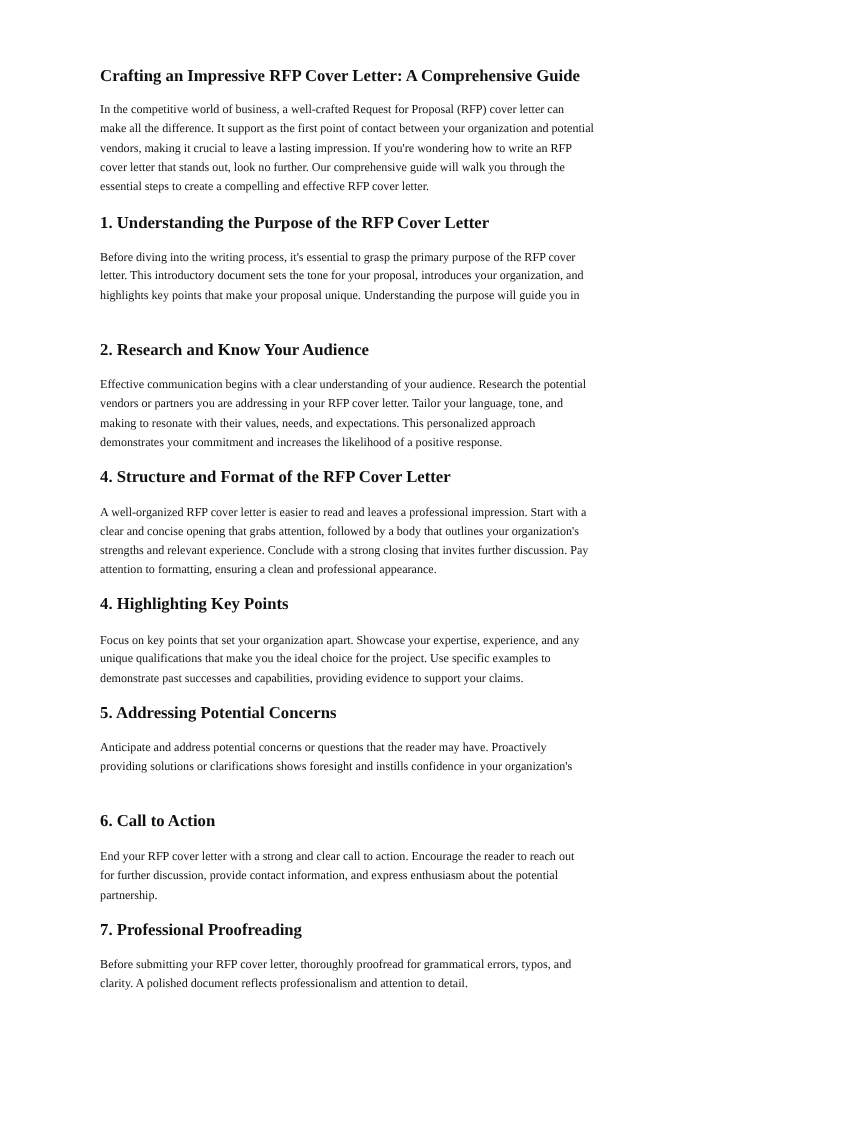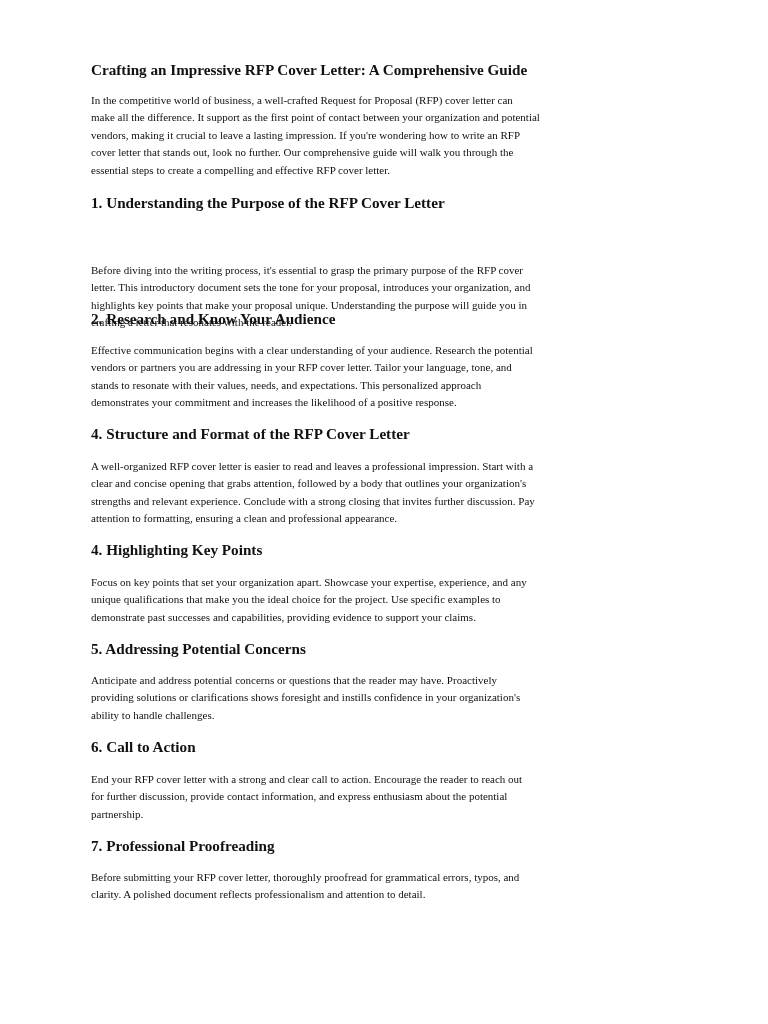--- a/index.html
+++ b/index.html
@@ -61,32 +61,31 @@
 
   <p class="para" style="top:92px;">
     <span class="line">In the competitive world of business, a well-crafted Request for Proposal (RFP) cover letter can</span>
     <span class="line">make all the difference. It support as the first point of contact between your organization and potential</span>
     <span class="line">vendors, making it crucial to leave a lasting impression. If you're wondering how to write an RFP</span>
     <span class="line">cover letter that stands out, look no further. Our comprehensive guide will walk you through the</span>
     <span class="line">essential steps to create a compelling and effective RFP cover letter.</span>
   </p>
 
   <h2 class="heading" style="top:194px;">1. Understanding the Purpose of the RFP Cover Letter</h2>
-  <p class="para" style="top:226px;margin-top:36px;">
+  <p class="para" style="top:226px;">
     <span class="line">Before diving into the writing process, it's essential to grasp the primary purpose of the RFP cover</span>
     <span class="line">letter. This introductory document sets the tone for your proposal, introduces your organization, and</span>
     <span class="line">highlights key points that make your proposal unique. Understanding the purpose will guide you in</span>
-    <span class="line">crafting a letter that resonates with the reader.</span>
   </p>
 
   <h2 class="heading" style="top:310px;">2. Research and Know Your Audience</h2>
   <p class="para" style="top:342px;">
     <span class="line">Effective communication begins with a clear understanding of your audience. Research the potential</span>
     <span class="line">vendors or partners you are addressing in your RFP cover letter. Tailor your language, tone, and</span>
-    <span class="line">stands to resonate with their values, needs, and expectations. This personalized approach</span>
+    <span class="line">making to resonate with their values, needs, and expectations. This personalized approach</span>
     <span class="line">demonstrates your commitment and increases the likelihood of a positive response.</span>
   </p>
 
   <h2 class="heading" style="top:425px;">4. Structure and Format of the RFP Cover Letter</h2>
   <p class="para" style="top:458px;">
     <span class="line">A well-organized RFP cover letter is easier to read and leaves a professional impression. Start with a</span>
     <span class="line">clear and concise opening that grabs attention, followed by a body that outlines your organization's</span>
     <span class="line">strengths and relevant experience. Conclude with a strong closing that invites further discussion. Pay</span>
     <span class="line">attention to formatting, ensuring a clean and professional appearance.</span>
   </p>
@@ -95,21 +94,20 @@
   <p class="para" style="top:574px;">
     <span class="line">Focus on key points that set your organization apart. Showcase your expertise, experience, and any</span>
     <span class="line">unique qualifications that make you the ideal choice for the project. Use specific examples to</span>
     <span class="line">demonstrate past successes and capabilities, providing evidence to support your claims.</span>
   </p>
 
   <h2 class="heading" style="top:640px;">5. Addressing Potential Concerns</h2>
   <p class="para" style="top:672px;">
     <span class="line">Anticipate and address potential concerns or questions that the reader may have. Proactively</span>
     <span class="line">providing solutions or clarifications shows foresight and instills confidence in your organization's</span>
-    <span class="line">ability to handle challenges.</span>
   </p>
 
   <h2 class="heading" style="top:738px;">6. Call to Action</h2>
   <p class="para" style="top:771px;">
     <span class="line">End your RFP cover letter with a strong and clear call to action. Encourage the reader to reach out</span>
     <span class="line">for further discussion, provide contact information, and express enthusiasm about the potential</span>
     <span class="line">partnership.</span>
   </p>
 
   <h2 class="heading" style="top:837px;">7. Professional Proofreading</h2>

